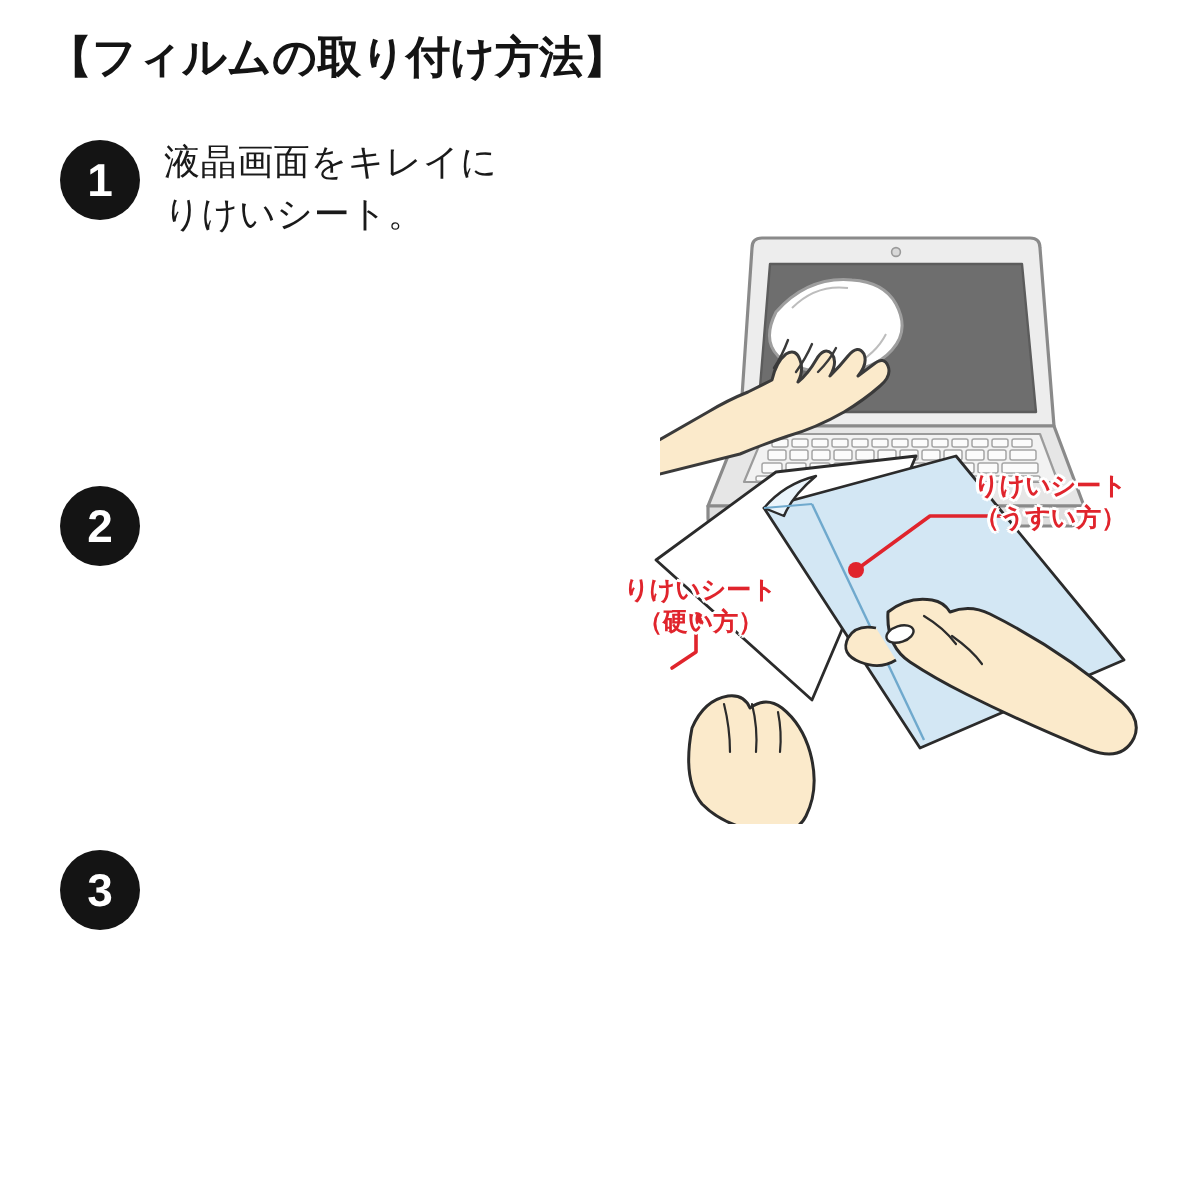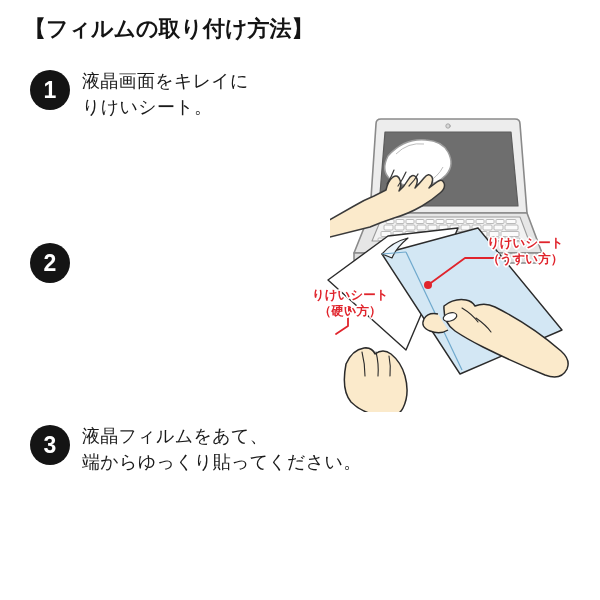--- a/index.html
+++ b/index.html
@@ -215,18 +215,16 @@
     </svg>
   </div>
 
   <div class="calloutText lbl-rikei">りけいシート
 （うすい方）</div>
   <div class="calloutText lbl-hogo">りけいシート
 （硬い方）</div>
 
   <div class="step step3">
     <div class="badge">3</div>
-    <div class="steptext">液晶フィルムをあて、
-端からゆっくり貼ってください。</div>
 
   </div>
 
 </div>
 
 </body></html>

